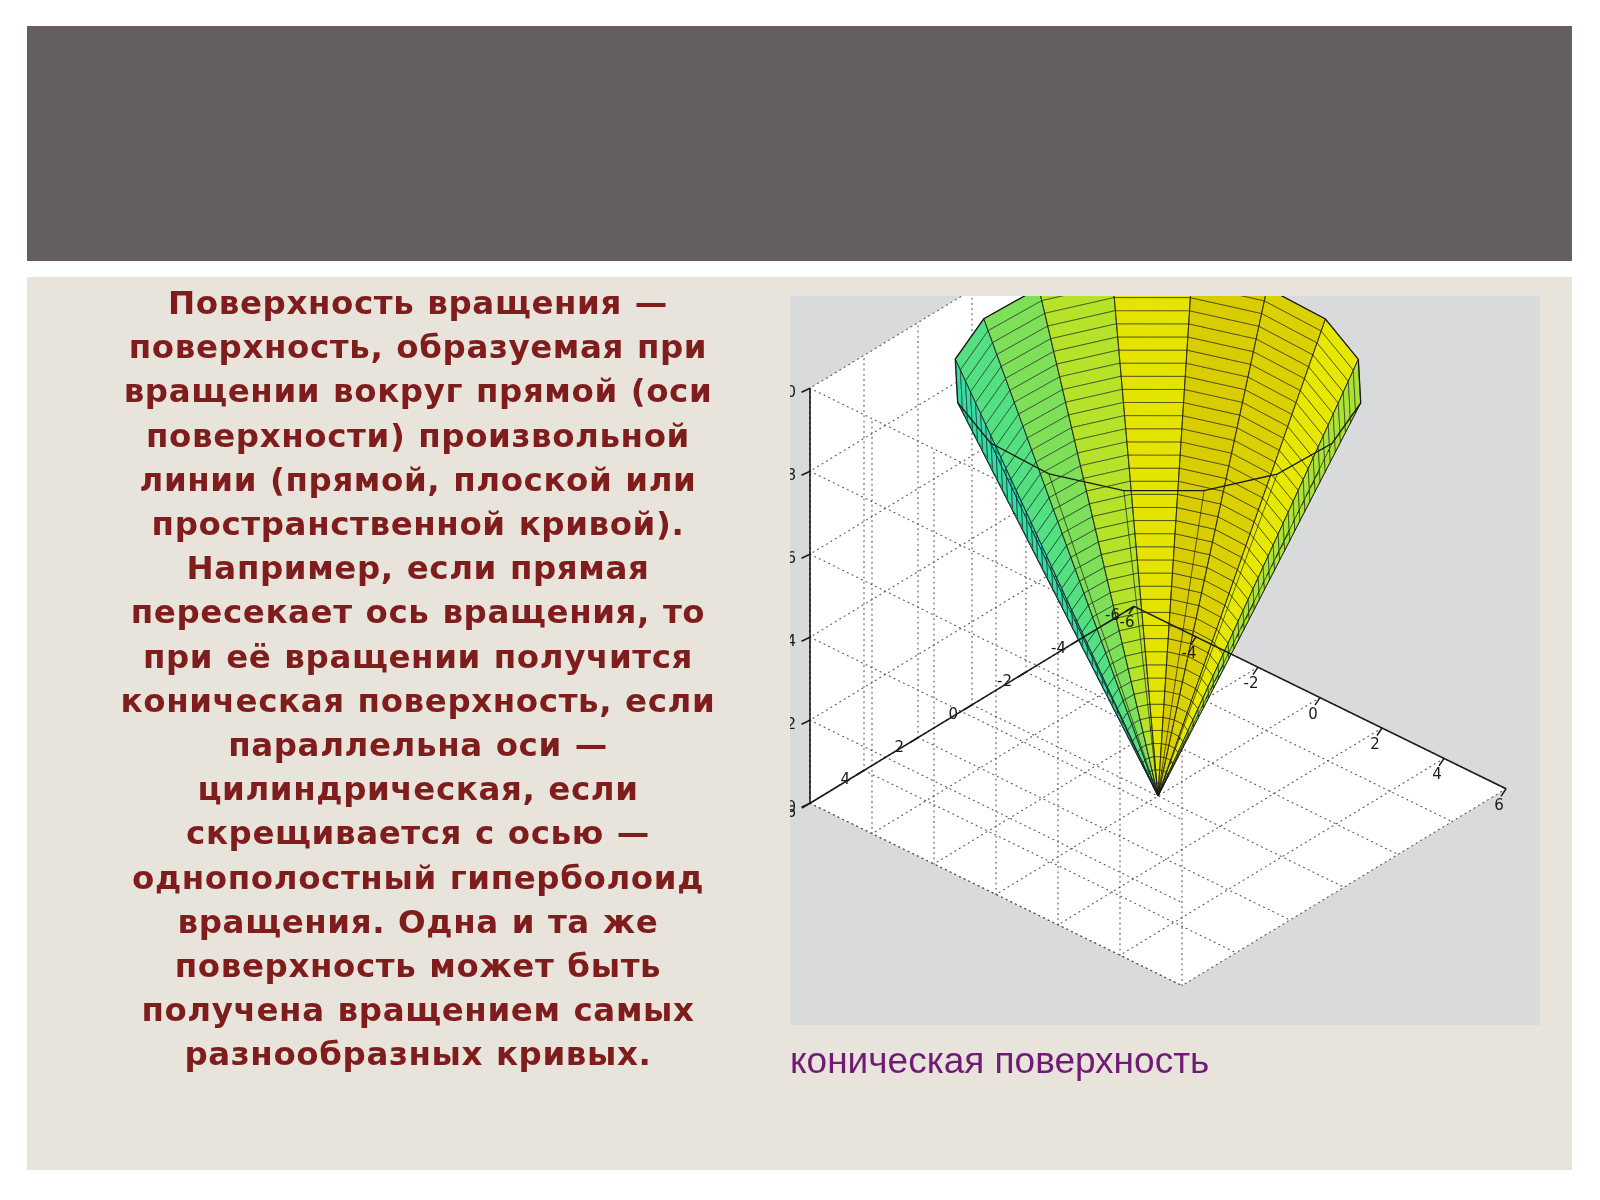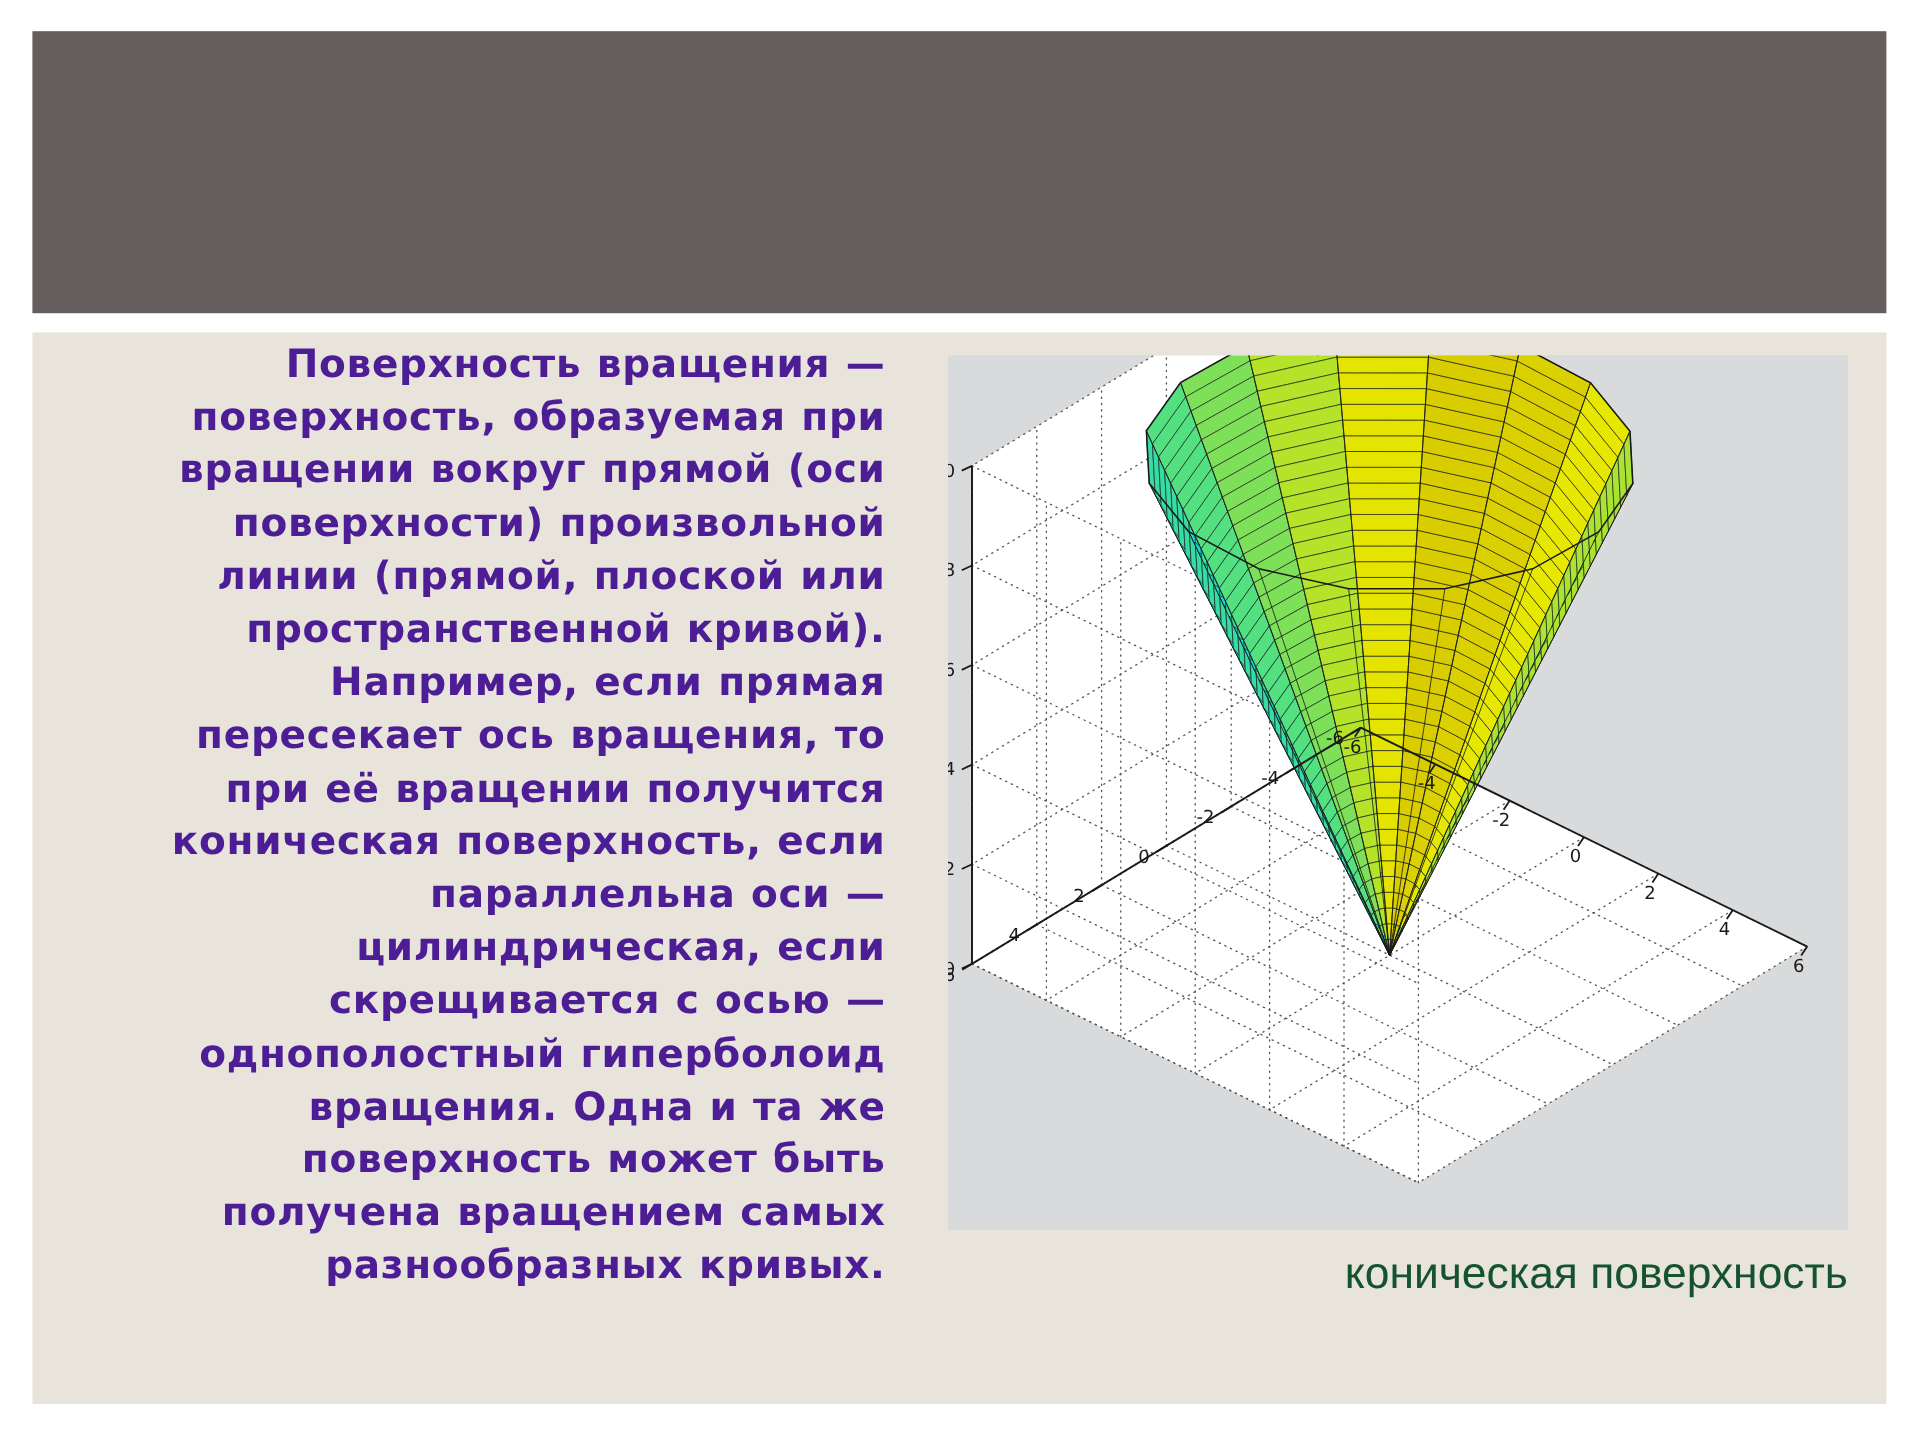--- a/index.html
+++ b/index.html
@@ -41,27 +41,27 @@
     height: 893px;
     background: #e8e4db;
   }
 
   
   #text-block {
     position: absolute;
     left: 98px;
     top: 281px;
     width: 640px;
-    color: #4c1d95;
+    color: #7f1d1d;
     font-family: "DejaVu Sans", "Liberation Sans", sans-serif;
     font-size: 32.5px;
     line-height: 44.2px;
     font-weight: 600;
     letter-spacing: 0.6px;
-    text-align: right;
+    text-align: center;
     white-space: pre-wrap;
     word-spacing: 1px;
   }
 
   
   #figure-panel {
     position: absolute;
     left: 790px;
     top: 296px;
     width: 750px;
@@ -76,22 +76,22 @@
     height: 729px;
     display: block;
   }
 
   
   #caption {
     position: absolute;
     left: 790px;
     top: 1025px;
     width: 750px;
-    text-align: right;
-    color: #14532d;
+    text-align: left;
+    color: #701a75;
     font-family: "Liberation Sans", "DejaVu Sans", sans-serif;
     font-size: 37px;
     font-weight: 400;
     letter-spacing: 0px;
     padding-top: 15px;
   }
 
   .tick-label {
     font-family: "DejaVu Sans", "Liberation Sans", sans-serif;
     font-size: 15px;

